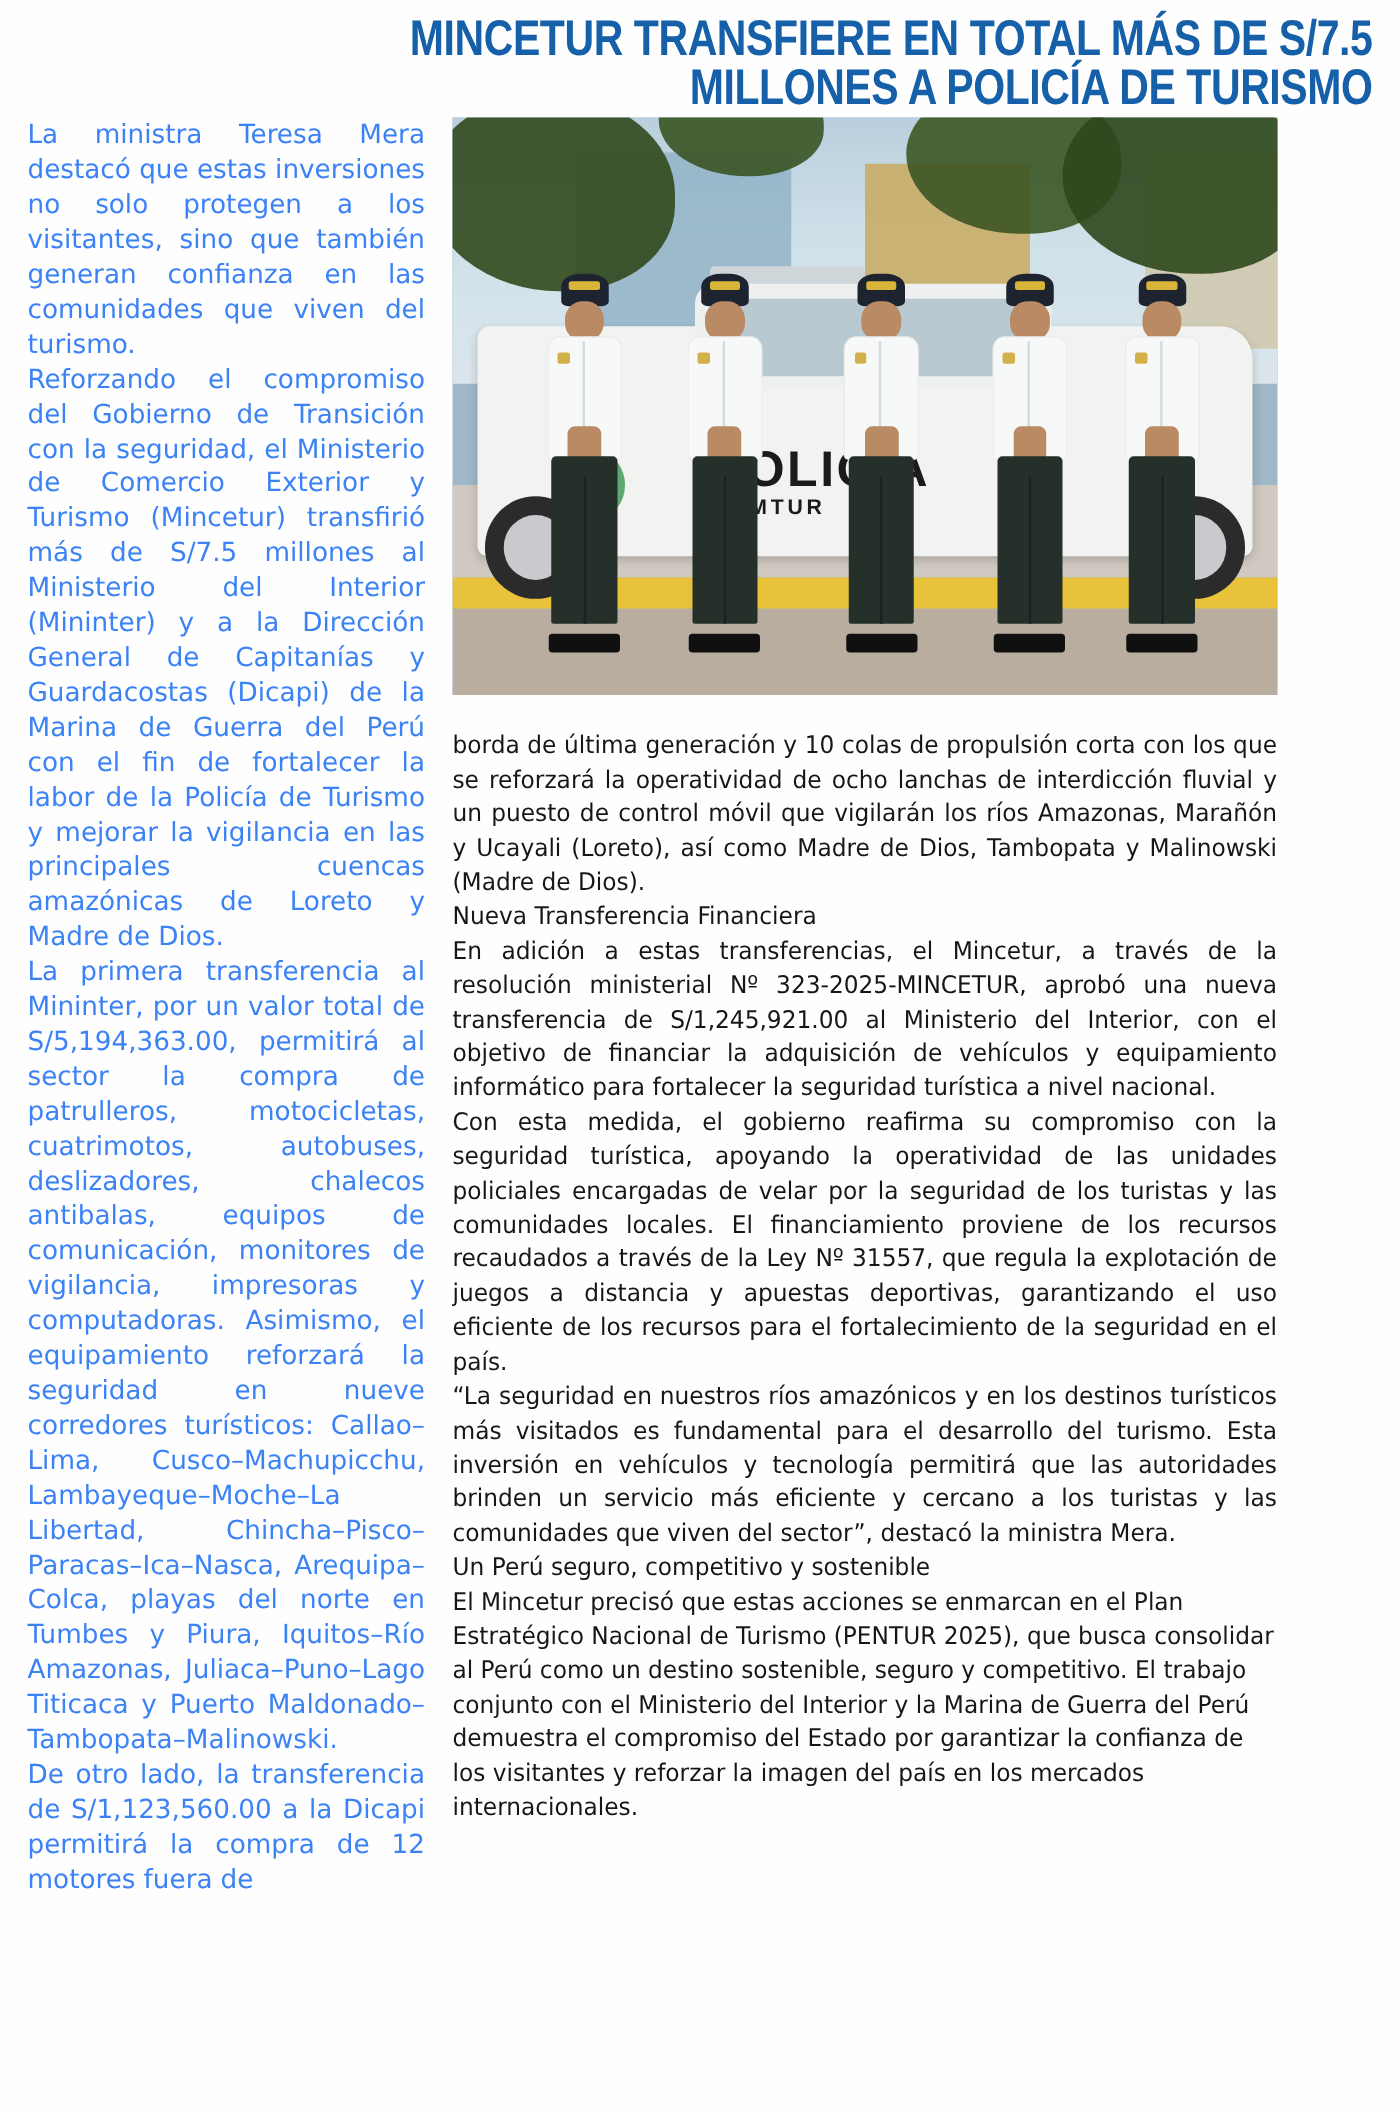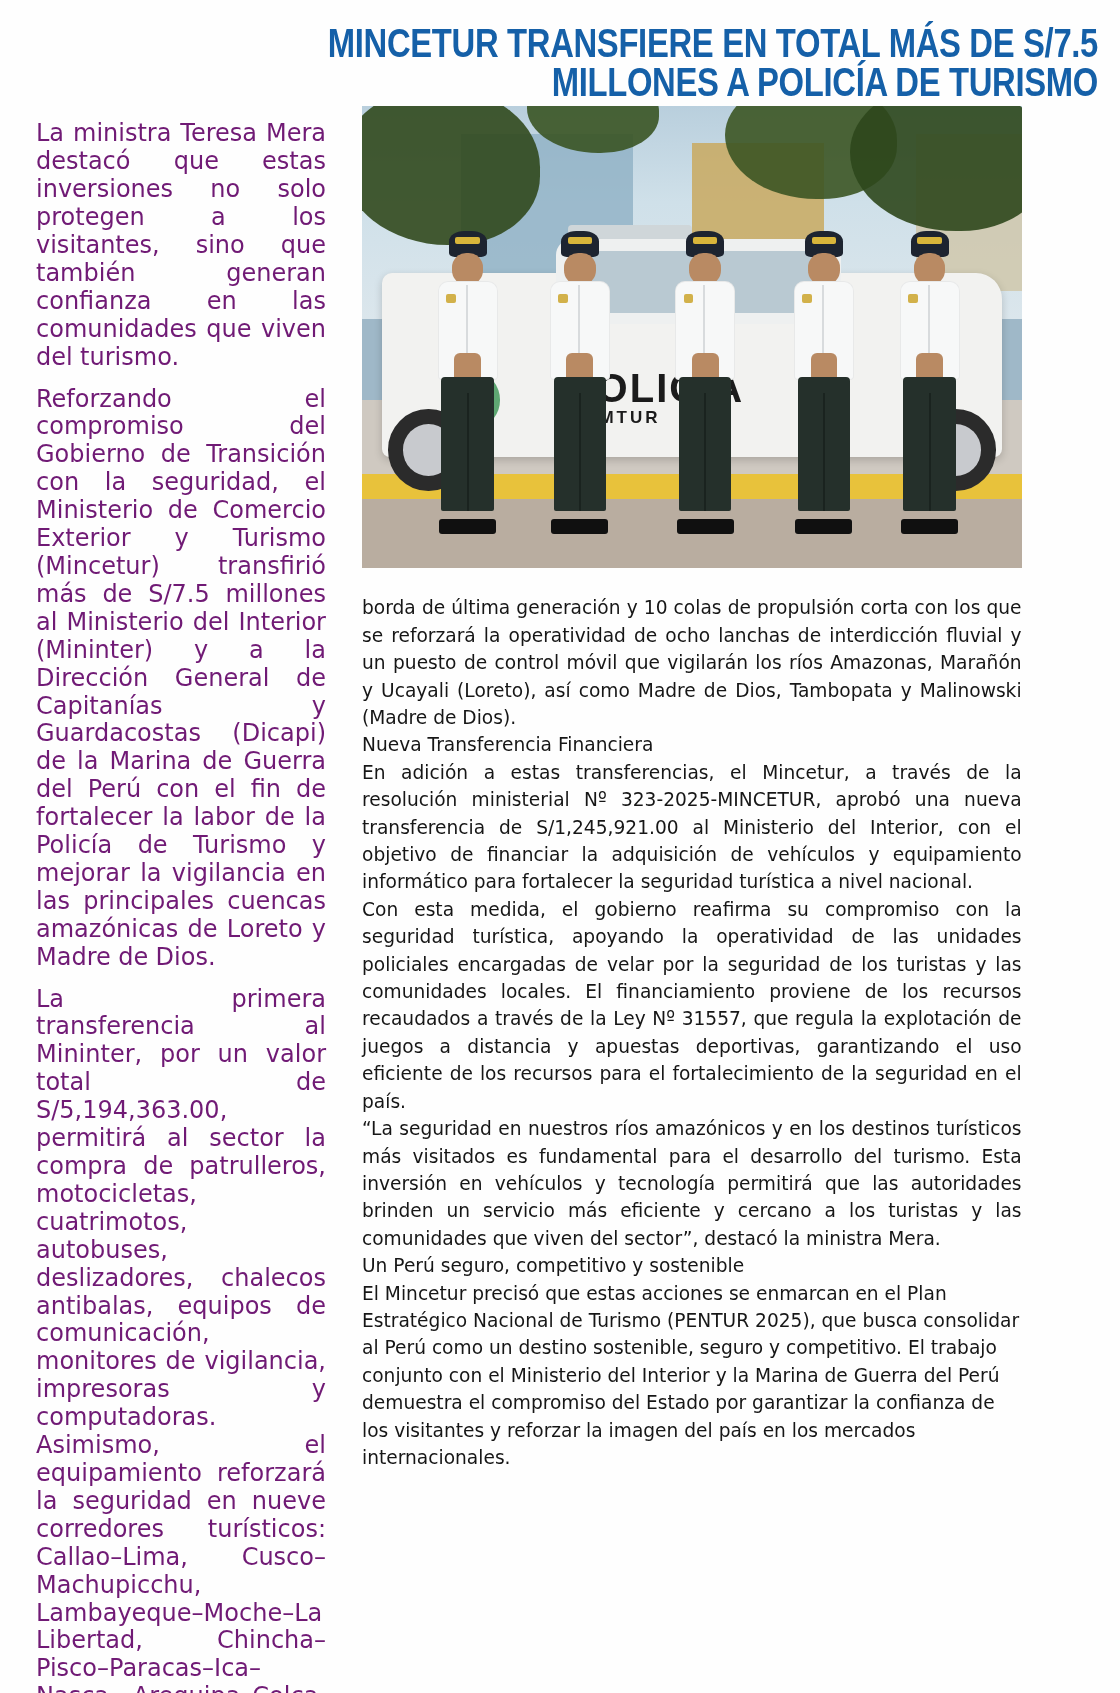--- a/index.html
+++ b/index.html
@@ -14,21 +14,21 @@
     color: #1a1a1a;
     overflow: hidden;
     position: relative;
   }
 
   .page {
     width: 1120px;
     height: 1693px;
     position: relative;
     box-sizing: border-box;
-    padding: 16px 22px 0 22px;
+    padding: 4px 22px 0 22px;
     background: #fefefe;
   }
 
   
   .headline {
     color: #1560a8;
     font-family: "Liberation Sans", sans-serif;
     font-weight: bold;
     font-size: 40px;
     line-height: 0.98;
@@ -66,26 +66,26 @@
   }
 
   .right-col {
     margin-left: 340px;
     width: 660px;
     margin-top: 26px;
   }
 
   
   .left-col p {
-    margin: 14px;
+    margin: 0;
     text-align: justify;
     font-family: "DejaVu Sans", sans-serif;
-    font-size: 24px;
+    font-size: 21px;
     line-height: 27.9px;
-    color: #701a75;
+    color: #3b82f6;
     -webkit-hyphens: none;
     hyphens: none;
     word-spacing: -0.2px;
   }
 
   .right-col p {
     margin: 0;
     text-align: justify;
     font-family: "DejaVu Sans", sans-serif;
     font-size: 19.4px;
@@ -236,20 +236,21 @@
 <div class="page">
 
   <h1 class="headline"><span>MINCETUR TRANSFIERE EN TOTAL MÁS DE S/7.5 MILLONES A POLICÍA DE TURISMO</span></h1>
 
   <div class="body-wrap">
 
     <div class="left-col">
       <p>La ministra Teresa Mera destacó que estas inversiones no solo protegen a los visitantes, sino que también generan confianza en las comunidades que viven del turismo.</p>
       <p>Reforzando el compromiso del Gobierno de Transición con la seguridad, el Ministerio de Comercio Exterior y Turismo (Mincetur) transfirió más de S/7.5 millones al Ministerio del Interior (Mininter) y a la Dirección General de Capitanías y Guardacostas (Dicapi) de la Marina de Guerra del Perú con el fin de fortalecer la labor de la Policía de Turismo y mejorar la vigilancia en las principales cuencas amazónicas de Loreto y Madre de Dios.</p>
       <p>La primera transferencia al Mininter, por un valor total de S/5,194,363.00, permitirá al sector la compra de patrulleros, motocicletas, cuatrimotos, autobuses, deslizadores, chalecos antibalas, equipos de comunicación, monitores de vigilancia, impresoras y computadoras. Asimismo, el equipamiento reforzará la seguridad en nueve corredores turísticos: Callao–Lima, Cusco–Machupicchu, Lambayeque–Moche–La Libertad, Chincha–Pisco–Paracas–Ica–Nasca, Arequipa–Colca, playas del norte en Tumbes y Piura, Iquitos–Río Amazonas, Juliaca–Puno–Lago Titicaca y Puerto Maldonado–Tambopata–Malinowski.</p>
+      <p class="lastpara">De otro lado, la transferencia de S/1,123,560.00 a la Dicapi permitirá la compra de 12 motores fuera de</p>
     </div>
 
     <div class="photo-block">
       <div class="photo-inner">
         <div class="sky"></div>
         <div class="bldg-blue"></div>
         <div class="bldg-yellow"></div>
         <div class="bldg-right"></div>
         <div class="tree t1"></div>
         <div class="tree t4"></div>

